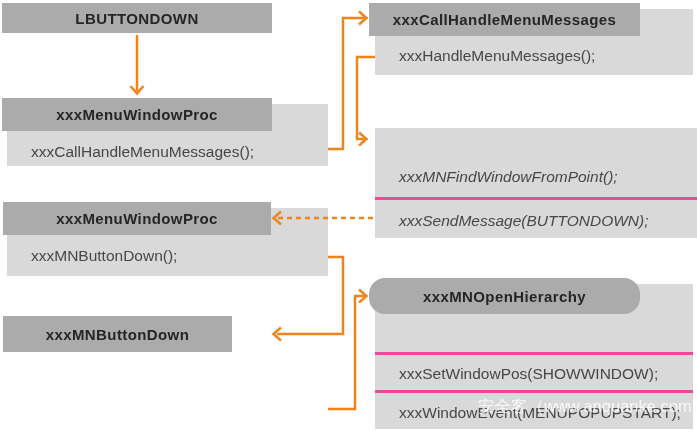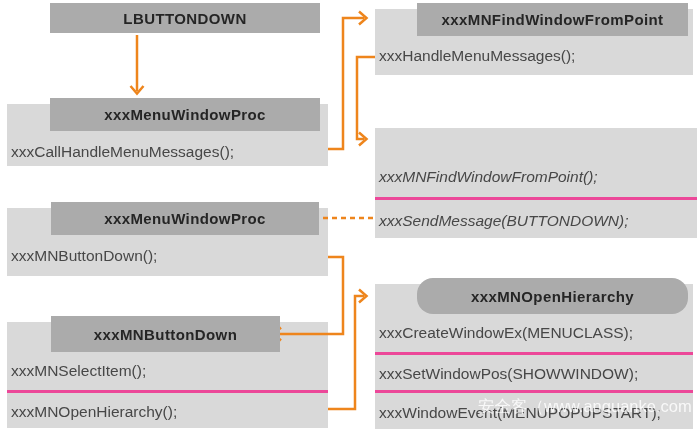--- a/index.html
+++ b/index.html
@@ -4,26 +4,26 @@
 <style>
   html,body { margin:0; padding:0; background:#ffffff; }
   .stage {
     position:relative; width:697px; height:432px; background:#fff;
     font-family:"Liberation Sans", sans-serif; overflow:hidden;
   }
   .hdr {
     position:absolute; background:var(--header-bg,#ababab);
     color:var(--header-text,#252525); font-weight:bold; font-size:15px;
     letter-spacing:.4px; display:flex; align-items:center; justify-content:center;
-    z-index:3; white-space:nowrap;margin-left:48px;
+    z-index:3; white-space:nowrap;
   }
   .bdy { position:absolute; background:var(--body-bg,#d9d9d9); z-index:1; }
   .row {
     position:absolute; left:0; right:0; display:flex; align-items:center;
-    padding-left:4px; color:var(--body-text,#474747); font-size:15.5px;
+    padding-left:24px; color:var(--body-text,#474747); font-size:15.5px;
     white-space:nowrap;
   }
   .sep { border-top:3px solid #ec4899; }
   svg.connectors {
     position:absolute; left:0; top:0; z-index:2; color:var(--accent,#ee851c);
     pointer-events:none;
   }
   svg.connectors * { stroke:currentColor; fill:none; stroke-width:2.5; }
   .watermark {
     position:absolute; left:478px; top:396px; width:218px; z-index:4;
@@ -39,40 +39,35 @@
   <div class="hdr" style="left:2px; top:3px; width:270px; height:30px;">LBUTTONDOWN</div>
 
   <div class="bdy" style="left:7px; top:104px; width:321px; height:62px;">
     <div class="row" style="top:27px; height:41px;">xxxCallHandleMenuMessages();</div>
   </div>
   <div class="hdr" style="left:2px; top:98px; width:270px; height:33px;">xxxMenuWindowProc</div>
 
   <div class="bdy" style="left:375px; top:9px; width:318px; height:66px;">
     <div class="row" style="top:27px; height:39px;">xxxHandleMenuMessages();</div>
   </div>
-  <div class="hdr" style="left:369px; top:3px; width:271px; height:33px;">xxxMNFindWindowFromPoint</div>
+  <div class="hdr" style="left:369px; top:3px; width:271px; height:33px;">xxxCallHandleMenuMessages</div>
 
   <div class="bdy" style="left:375px; top:128px; width:358px; height:110px;font-style:italic;">
     <div class="row" style="top:28px; height:41px;">xxxMNFindWindowFromPoint();</div>
     <div class="row sep" style="top:69px; height:41px;">xxxSendMessage(BUTTONDOWN);</div>
   </div>
 
   <div class="bdy" style="left:7px; top:208px; width:321px; height:68px;">
     <div class="row" style="top:27px; height:41px;">xxxMNButtonDown();</div>
   </div>
   <div class="hdr" style="left:3px; top:202px; width:268px; height:33px;">xxxMenuWindowProc</div>
 
-  <div class="bdy" style="left:7px; top:322px; width:321px; height:106px;">
-    <div class="row" style="top:30px; height:38px;">xxxMNSelectItem();</div>
-    <div class="row sep" style="top:68px; height:38px;">xxxMNOpenHierarchy();</div>
-  </div>
   <div class="hdr" style="left:3px; top:316px; width:229px; height:36px;">xxxMNButtonDown</div>
 
   <div class="bdy" style="left:375px; top:284px; width:318px; height:145px;">
-    <div class="row" style="top:30px; height:38px;">xxxCreateWindowEx(MENUCLASS);</div>
     <div class="row sep" style="top:68px; height:38px;">xxxSetWindowPos(SHOWWINDOW);</div>
     <div class="row sep" style="top:106px; height:39px;">xxxWindowEvent(MENUPOPUPSTART);</div>
   </div>
   <div class="hdr" style="left:369px; top:278px; width:271px; height:36px;border-radius:16px;">xxxMNOpenHierarchy</div>
 
   <svg class="connectors" width="697" height="432" viewBox="0 0 697 432">
 
     <g>
       <path d="M137,35 V91"></path>
       <polyline points="130.5,86 137,93.5 143.5,86"></polyline>

